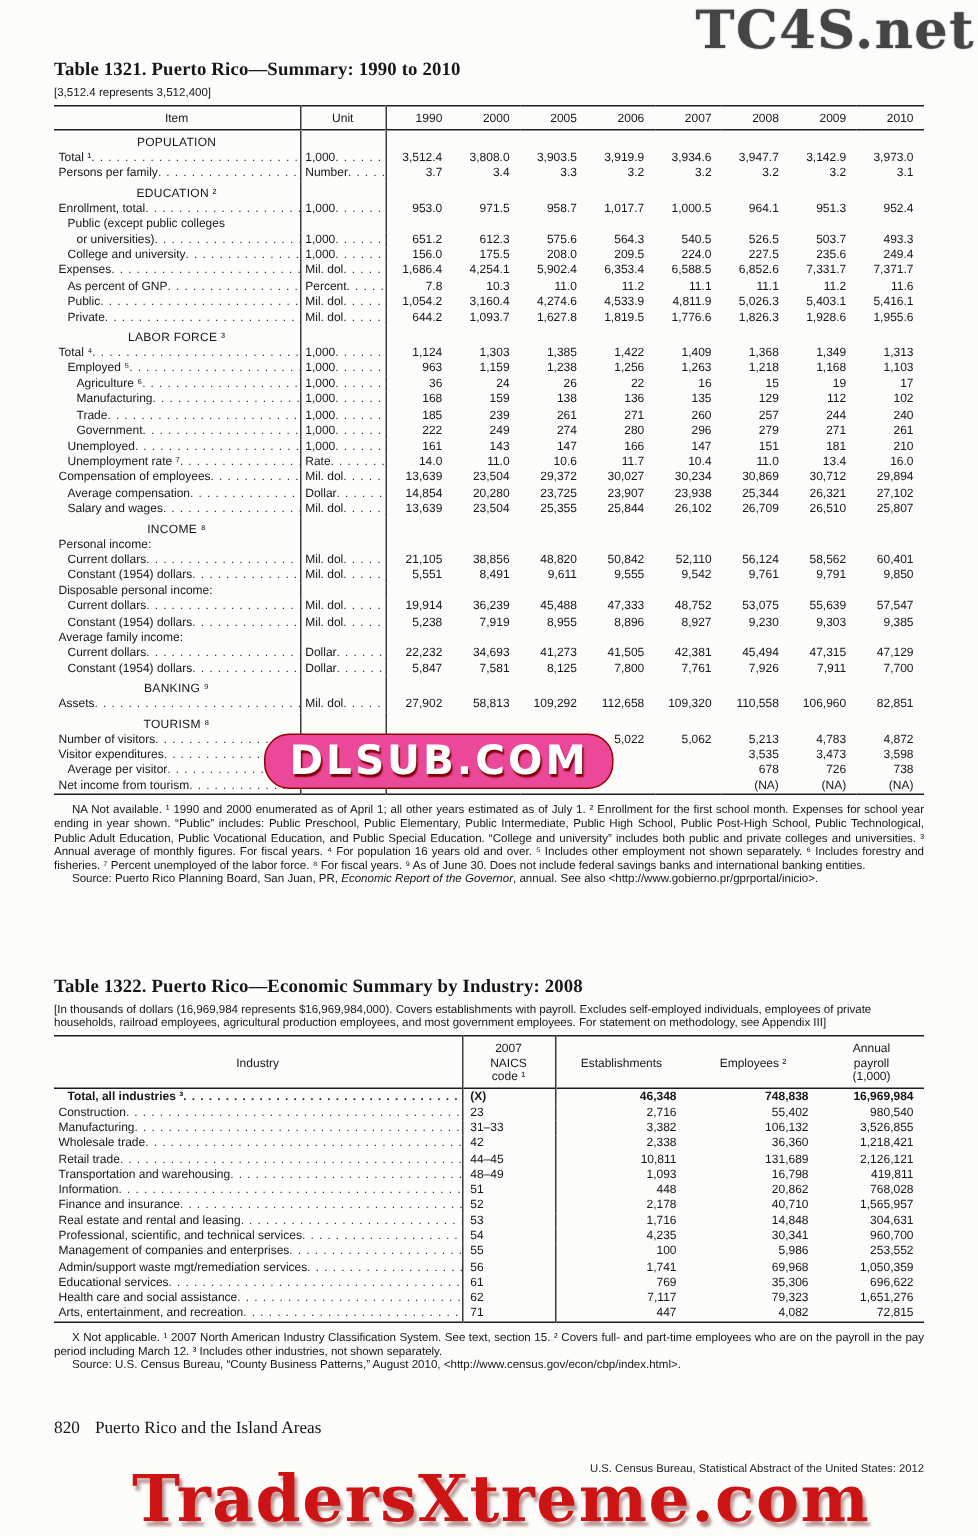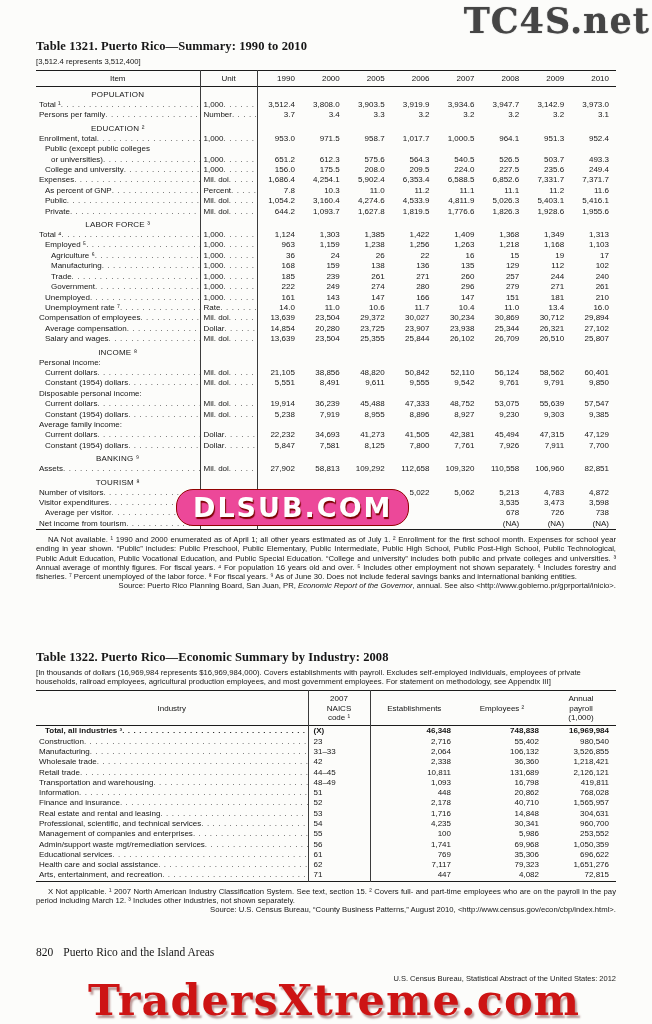--- a/index.html
+++ b/index.html
@@ -19,21 +19,21 @@
   td.v{text-align:right;padding-right:7px;}
   th.y{text-align:right;padding-right:7px;}
   .ic{display:flex;align-items:baseline;overflow:hidden;}
   .tx{white-space:nowrap;padding-left:3px;}
   .ind1{padding-left:9px;}
   .ind2{padding-left:15px;}
   .dots{flex:1;overflow:hidden;white-space:nowrap;color:#2a2a2a;}
   .dots::after{content:" . . . . . . . . . . . . . . . . . . . . . . . . . . . . . . . . . . . . . . . . . . . . . . . . . . . . . . . . . . . . . . . . . . . . . . . . . . . . .";letter-spacing:.6px;}
   td.sec{text-align:center;padding-top:3px;height:13px;line-height:10px;letter-spacing:.2px;}
 
-  .fn{font-size:7.7px;line-height:9.2px;text-indent:12px;margin:0;text-align:right;}
+  .fn{font-size:7.7px;line-height:9.2px;text-indent:12px;margin:0;}
   .fn-block{margin-top:5px;text-align:justify;}
 
   .sec2{margin-top:60px;}
   .t1322 th{font-weight:normal;font-size:8px;vertical-align:middle;padding:3px 0;text-align:center;}
   .t1322 td{font-size:8px;height:10.3px;line-height:10.3px;vertical-align:bottom;overflow:hidden;white-space:nowrap;}
   .pre{white-space:pre-line;line-height:9.3px;}
   .h-pay{text-align:right;padding-right:3px;}
   .nv{padding-left:5px;text-align:left;}
   .v-est{padding-right:35px;}
   .v-emp{padding-right:40px;}
@@ -946,21 +946,21 @@
             <td class="v v-pay">980,540</td>
           </tr>
           <tr>
             <td class="bdr">
               <div class="ic">
                 <span class="tx">Manufacturing</span>
                 <span class="dots"></span>
               </div>
             </td>
             <td class="bdr nv">31–33</td>
-            <td class="v v-est">2,064</td>
+            <td class="v v-est">3,382</td>
             <td class="v v-emp">106,132</td>
             <td class="v v-pay">3,526,855</td>
           </tr>
           <tr>
             <td class="bdr">
               <div class="ic">
                 <span class="tx">Wholesale trade</span>
                 <span class="dots"></span>
               </div>
             </td>

